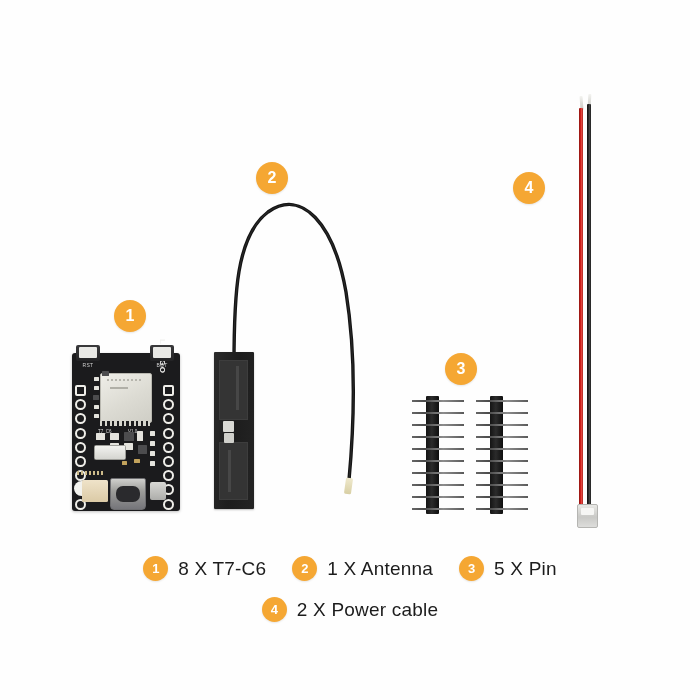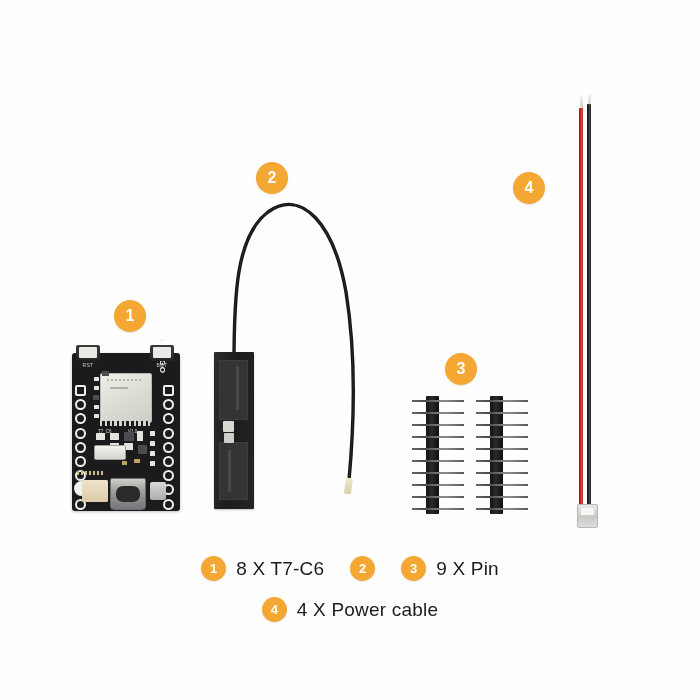--- a/index.html
+++ b/index.html
@@ -485,30 +485,31 @@
   <div class="legend">
 
     <div class="legend-row" id="legend-row-1">
       <div class="legend-item">
         <div class="badge badge-sm" style="position:relative;left:auto;top:auto;">1</div>
         <div class="legend-text">8 X T7-C6</div>
       </div>
 
       <div class="legend-item">
         <div class="badge badge-sm" style="position:relative;left:auto;top:auto;">2</div>
+        <div class="legend-text">1 X  Antenna</div>
       </div>
 
       <div class="legend-item">
         <div class="badge badge-sm" style="position:relative;left:auto;top:auto;">3</div>
-        <div class="legend-text">9 X Pin</div>
+        <div class="legend-text">5 X Pin</div>
       </div>
     </div>
 
     <div class="legend-row" id="legend-row-2">
       <div class="legend-item">
         <div class="badge badge-sm" style="position:relative;left:auto;top:auto;">4</div>
-        <div class="legend-text">4 X Power cable</div>
+        <div class="legend-text">2 X Power cable</div>
       </div>
     </div>
 
   </div>
 
 </div>
 
 </body></html>

